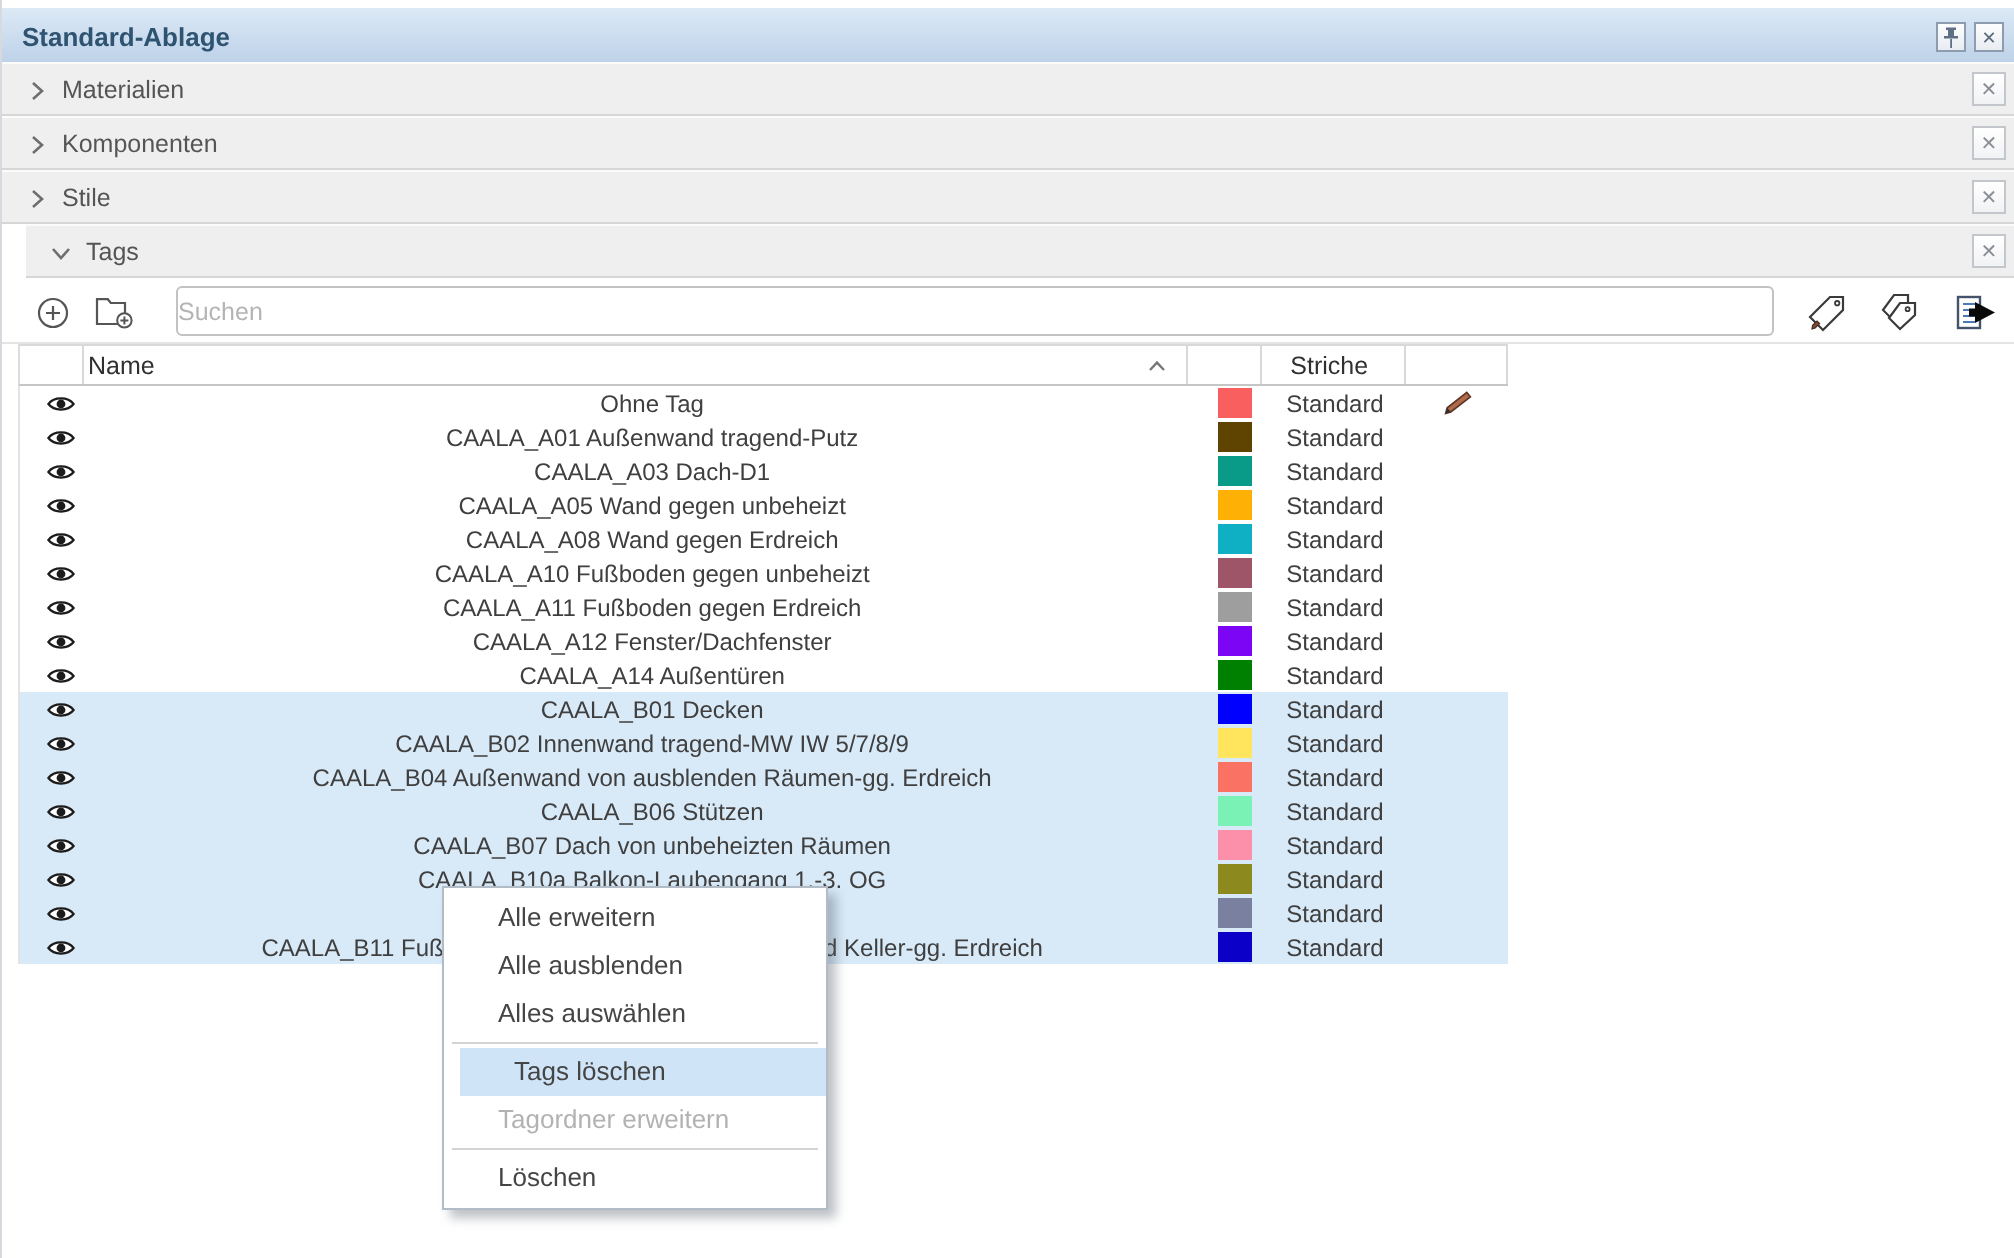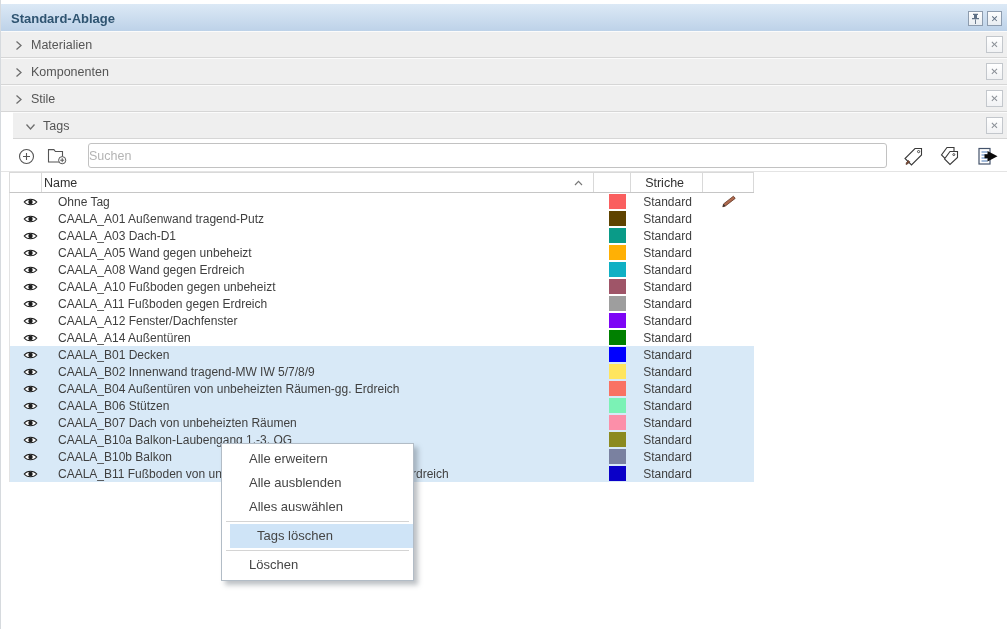--- a/index.html
+++ b/index.html
@@ -45,21 +45,21 @@
   .thead{display:flex;height:21px;background:#fff;border-top:1px solid #d9d9d9;
     border-bottom:1px solid #c6c6c6;border-left:1px solid #dcdcdc;color:#303030;font-size:12.5px;}
   .th{border-right:1px solid #d9d9d9;display:flex;align-items:center;position:relative;height:100%;}
   .th.c-name{padding-left:2px;}
   .th.c-striche{padding-left:14px;}
   .sort-caret{position:absolute;right:10px;top:7px;}
   .tbody{border-left:1px solid #e3e3e3;}
   .trow{display:flex;height:17px;align-items:center;}
   .trow.selected{background:#d8e9f7;}
   .c-eye{width:32px;padding-left:13px;}
-  .c-name{width:553px;}
+  .c-name{width:553px;text-align:center;}
   .trow .c-name{padding-left:16px;white-space:nowrap;overflow:hidden;}
   .c-swatch{width:37px;padding-left:15px;}
   .c-striche{width:72px;}
   .trow .c-striche{padding-left:12px;}
   .c-edit{width:51px;display:flex;justify-content:center;}
   .swatch{display:block;width:17px;height:15px;}
   .eye{display:flex;align-items:center;}
 
   
   .cmenu{position:absolute;left:220px;top:443px;width:193px;background:#fff;
@@ -466,21 +466,21 @@
 
   <div class="trow selected">
     <span class="cell c-eye">
       <span class="eye">
         <svg width="15" height="10" viewBox="0 0 15 10">
               <path d="M1.2 5 C4 1.3 11 1.3 13.8 5 C11 8.7 4 8.7 1.2 5 Z" fill="#fff" stroke="#1c1c1c" stroke-width="1.1"></path>
               <circle cx="7.5" cy="5" r="2.2" fill="#1c1c1c"></circle>
             </svg>
       </span>
     </span>
-    <span class="cell c-name"><span>CAALA_B04 Außentüren von unbeheizten Räumen-gg. Erdreich</span></span>
+    <span class="cell c-name"><span>CAALA_B04 Außenwand von ausblenden Räumen-gg. Erdreich</span></span>
     <span class="cell c-swatch">
       <span class="swatch" style="background: rgb(249, 114, 99);"></span>
     </span>
     <span class="cell c-striche"><span>Standard</span></span>
     <span class="cell c-edit">
       <span class="row-pencil" style="visibility: hidden;">
         <svg width="18" height="13" viewBox="0 0 18 13">
               <path d="M2.8 11.8 L5.4 11 L15.2 3.4 L13.4 1.2 L3.6 8.9 Z" fill="#b06a4e" stroke="#5e3422" stroke-width="0.8"></path>
               <path d="M2.8 11.8 l0.8-2.9 1.8 2.1 Z" fill="#2f2f2f"></path>
             </svg>
@@ -612,16 +612,17 @@
 
 <div class="cmenu" id="cmenu">
   <div class="mi"><span>Alle erweitern</span></div>
 
   <div class="mi"><span>Alle ausblenden</span></div>
 
   <div class="mi"><span>Alles auswählen</span></div>
 <div class="msep"></div>
   <div class="mi hl"><span>Tags löschen</span></div>
 
+  <div class="mi dis"><span>Tagordner erweitern</span></div>
 <div class="msep"></div>
   <div class="mi"><span>Löschen</span></div>
 
 </div>
 
 </body></html>

